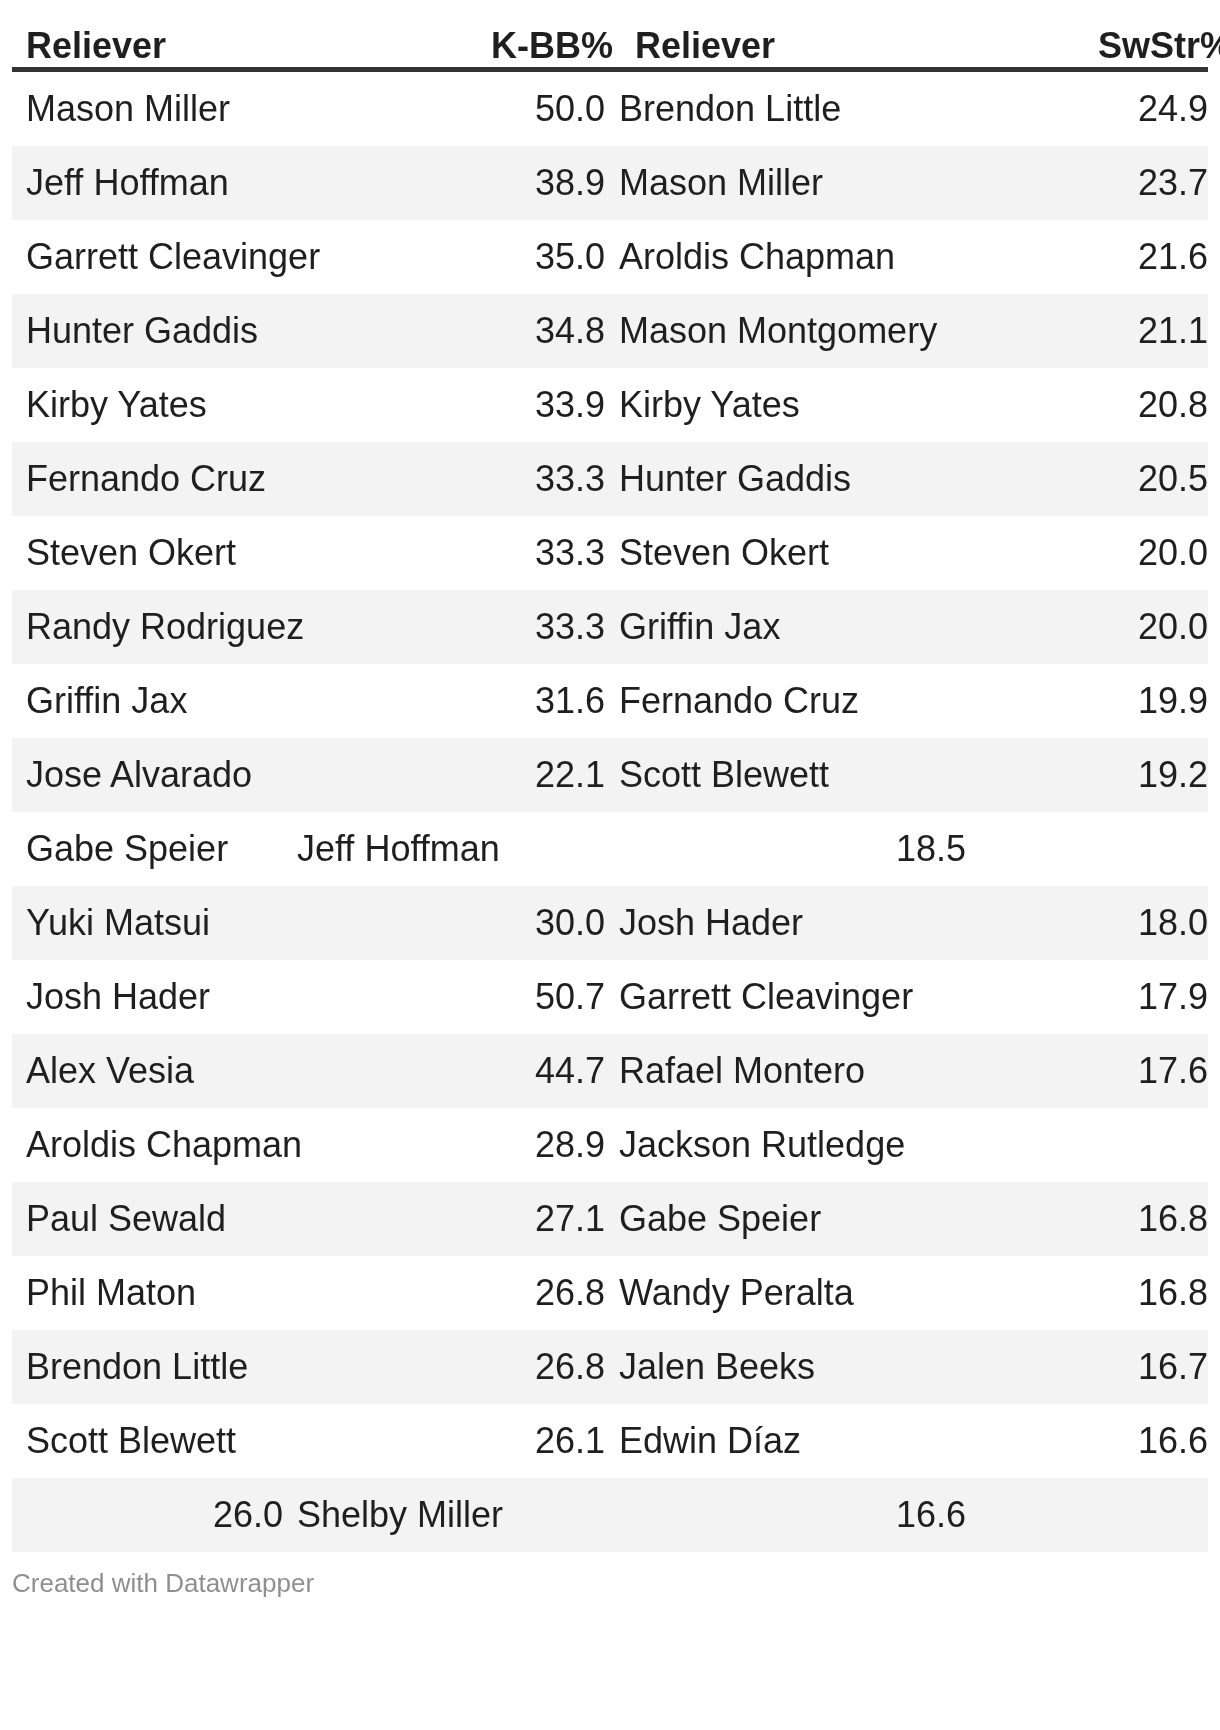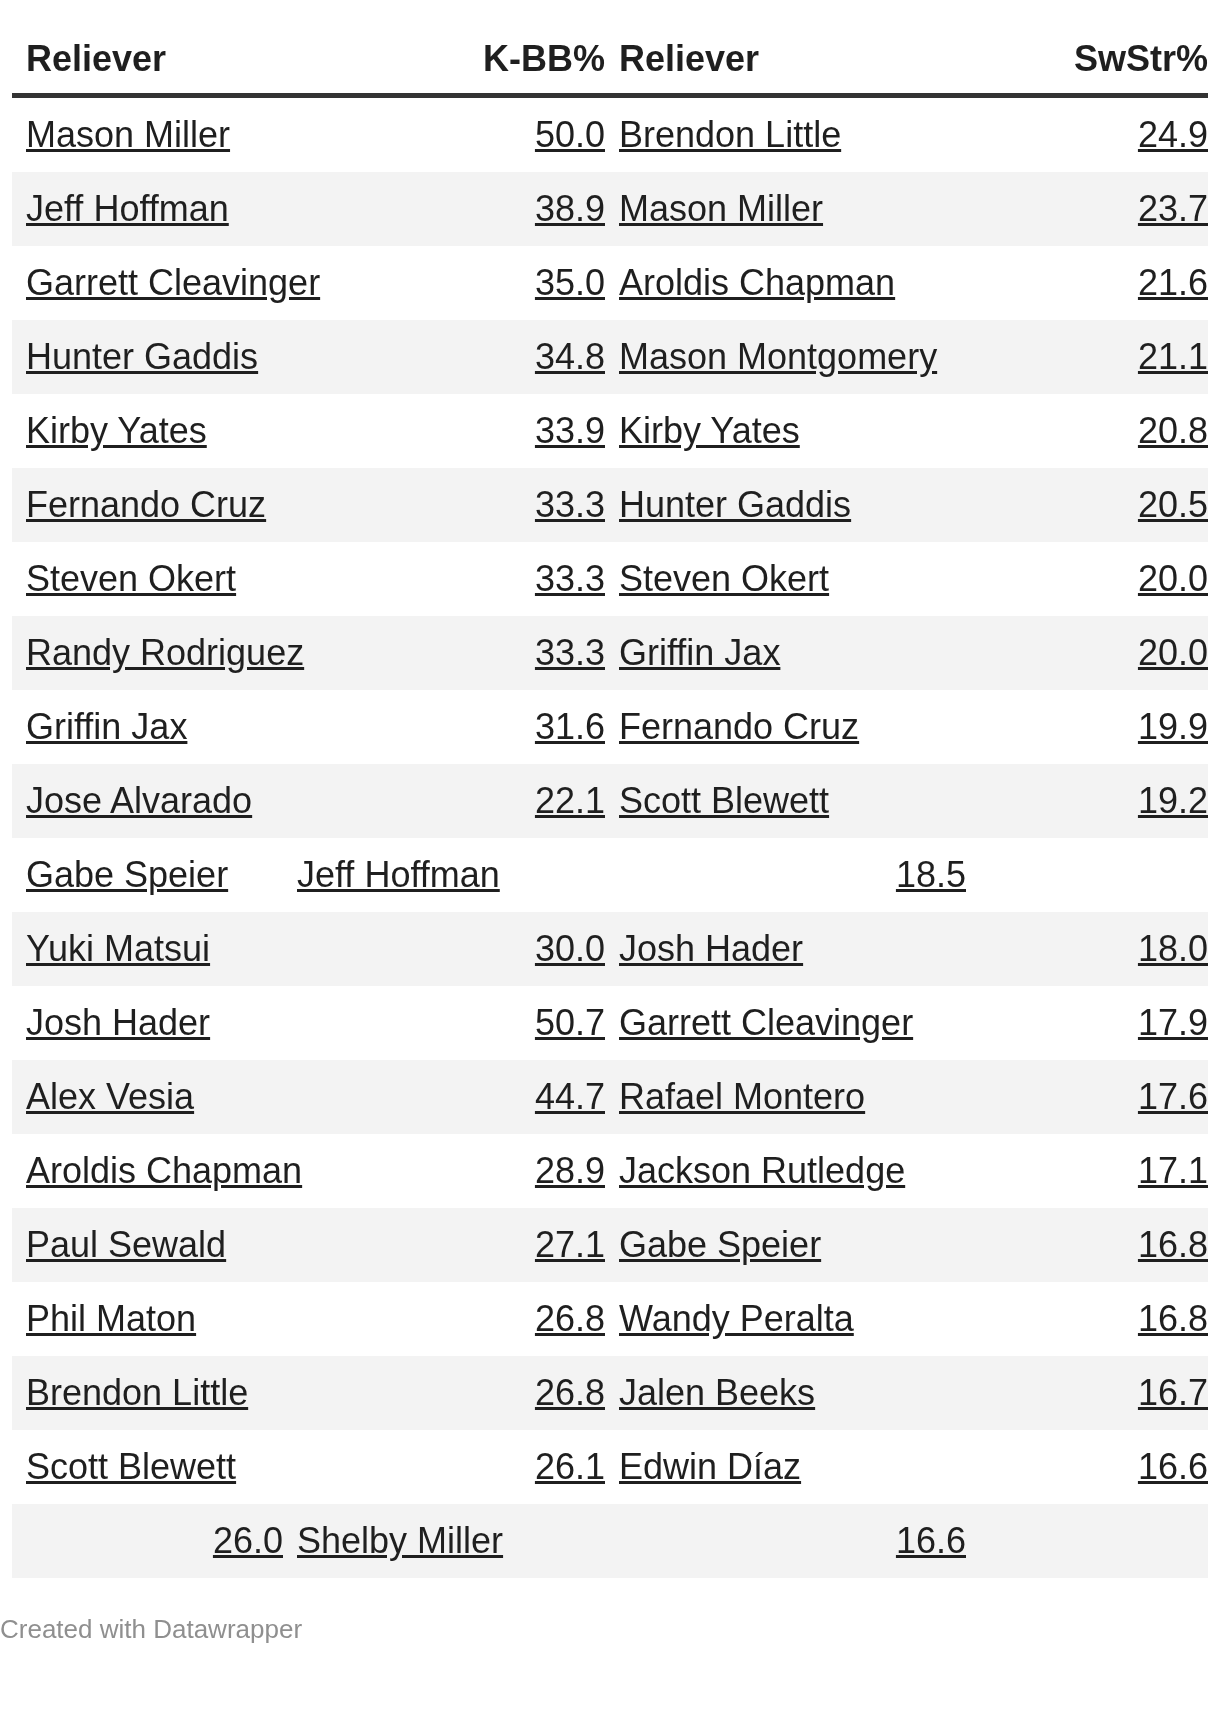--- a/index.html
+++ b/index.html
@@ -13,38 +13,40 @@
     width:1220px;height:1730px;background:#ffffff;overflow:hidden;
     font-family:"Liberation Sans",sans-serif;color:var(--text);
   }
   .wrap{padding:0 12px;}
   .grid-row{
     display:grid;
     grid-template-columns:271px 322px 361px 242px;
     align-items:center;
   }
   .thead{
-    height:98px;
+    height:72px;
     box-sizing:border-box;
     padding-top:24px;
     border-bottom:5px solid var(--border);
     font-weight:bold;
+    gap:8px;
   }
   .cell{
     font-size:36px;
     white-space:nowrap;
     overflow:visible;
     line-height:1.1;
   }
   .cell.name{padding-left:14px;text-align:left;}
   .cell.num{text-align:right;}
-  .row{height:74px;text-decoration:underline;}
+  .row{height:74px;}
   .row:nth-child(even){background:var(--stripe);}
   .credit{
-    margin-top:36px;
+    margin-top:16px;
+    padding-left:12px;
     font-size:26px;
     color:var(--credit);
     line-height:30px;
   }
 </style>
 </head>
 <body>
 
 <div class="wrap">
   <div class="grid-row thead">
@@ -149,21 +151,20 @@
     <div class="cell name">Alex Vesia</div>
     <div class="cell num">44.7</div>
     <div class="cell name">Rafael Montero</div>
     <div class="cell num">17.6</div>
   </div>
 
   <div class="grid-row row">
     <div class="cell name">Aroldis Chapman</div>
     <div class="cell num">28.9</div>
     <div class="cell name">Jackson Rutledge</div>
-    <div class="cell num">17.1</div>
   </div>
 
   <div class="grid-row row">
     <div class="cell name">Paul Sewald</div>
     <div class="cell num">27.1</div>
     <div class="cell name">Gabe Speier</div>
     <div class="cell num">16.8</div>
   </div>
 
   <div class="grid-row row">

